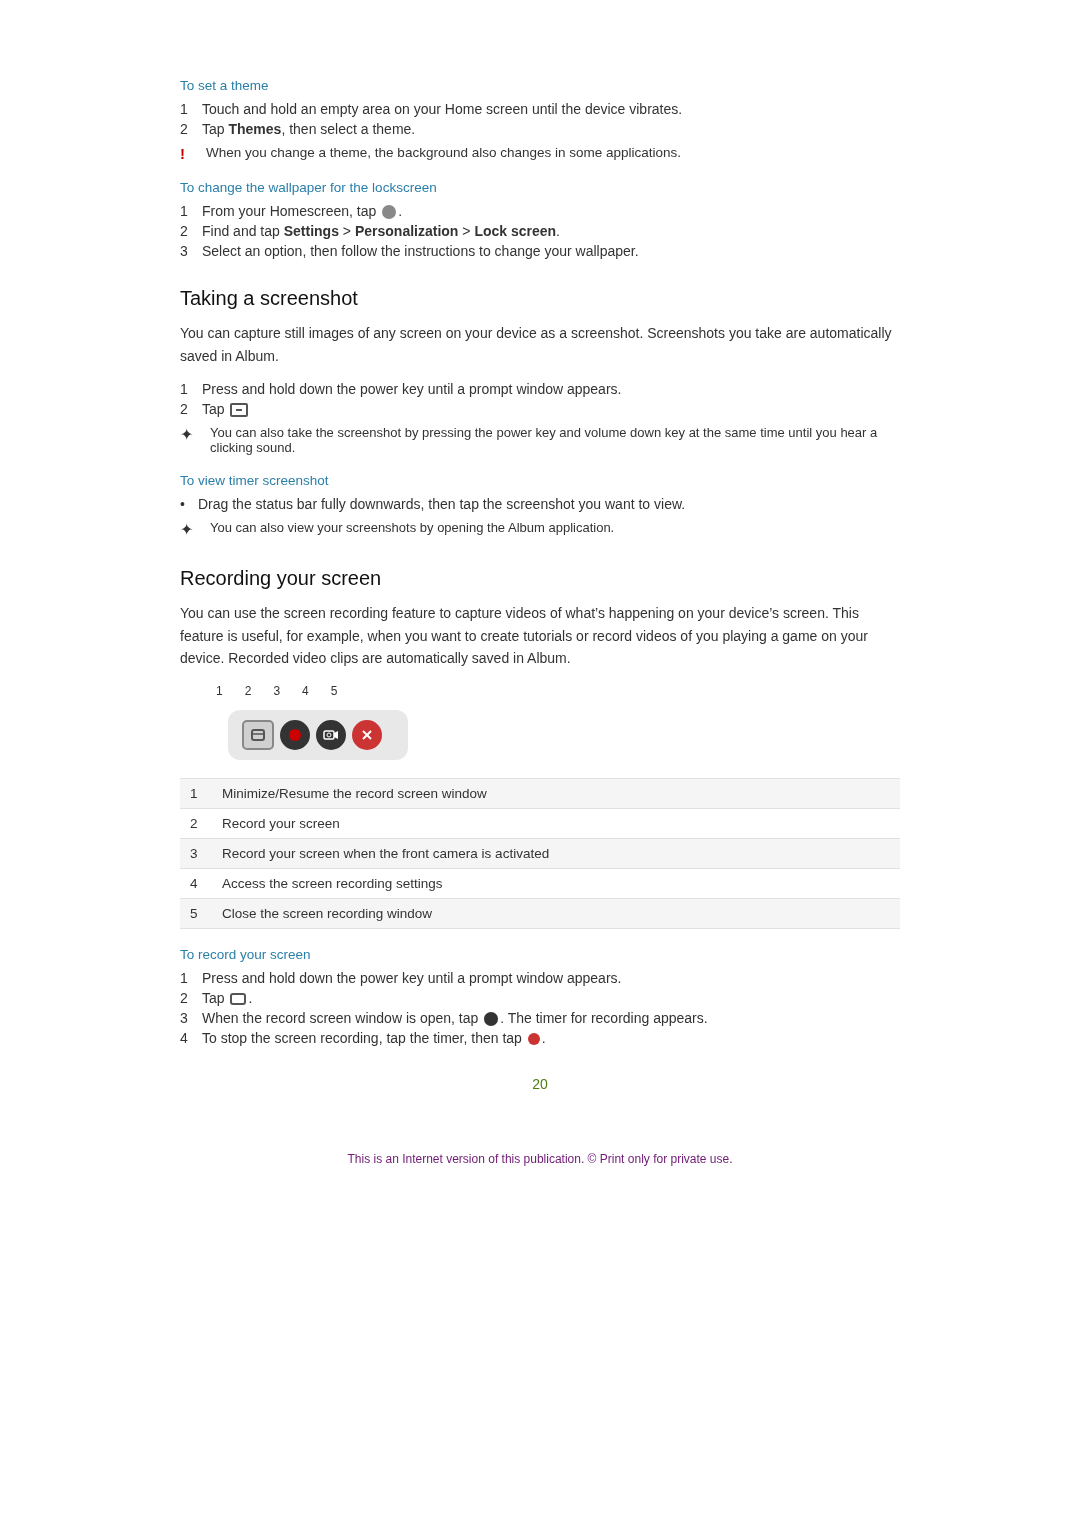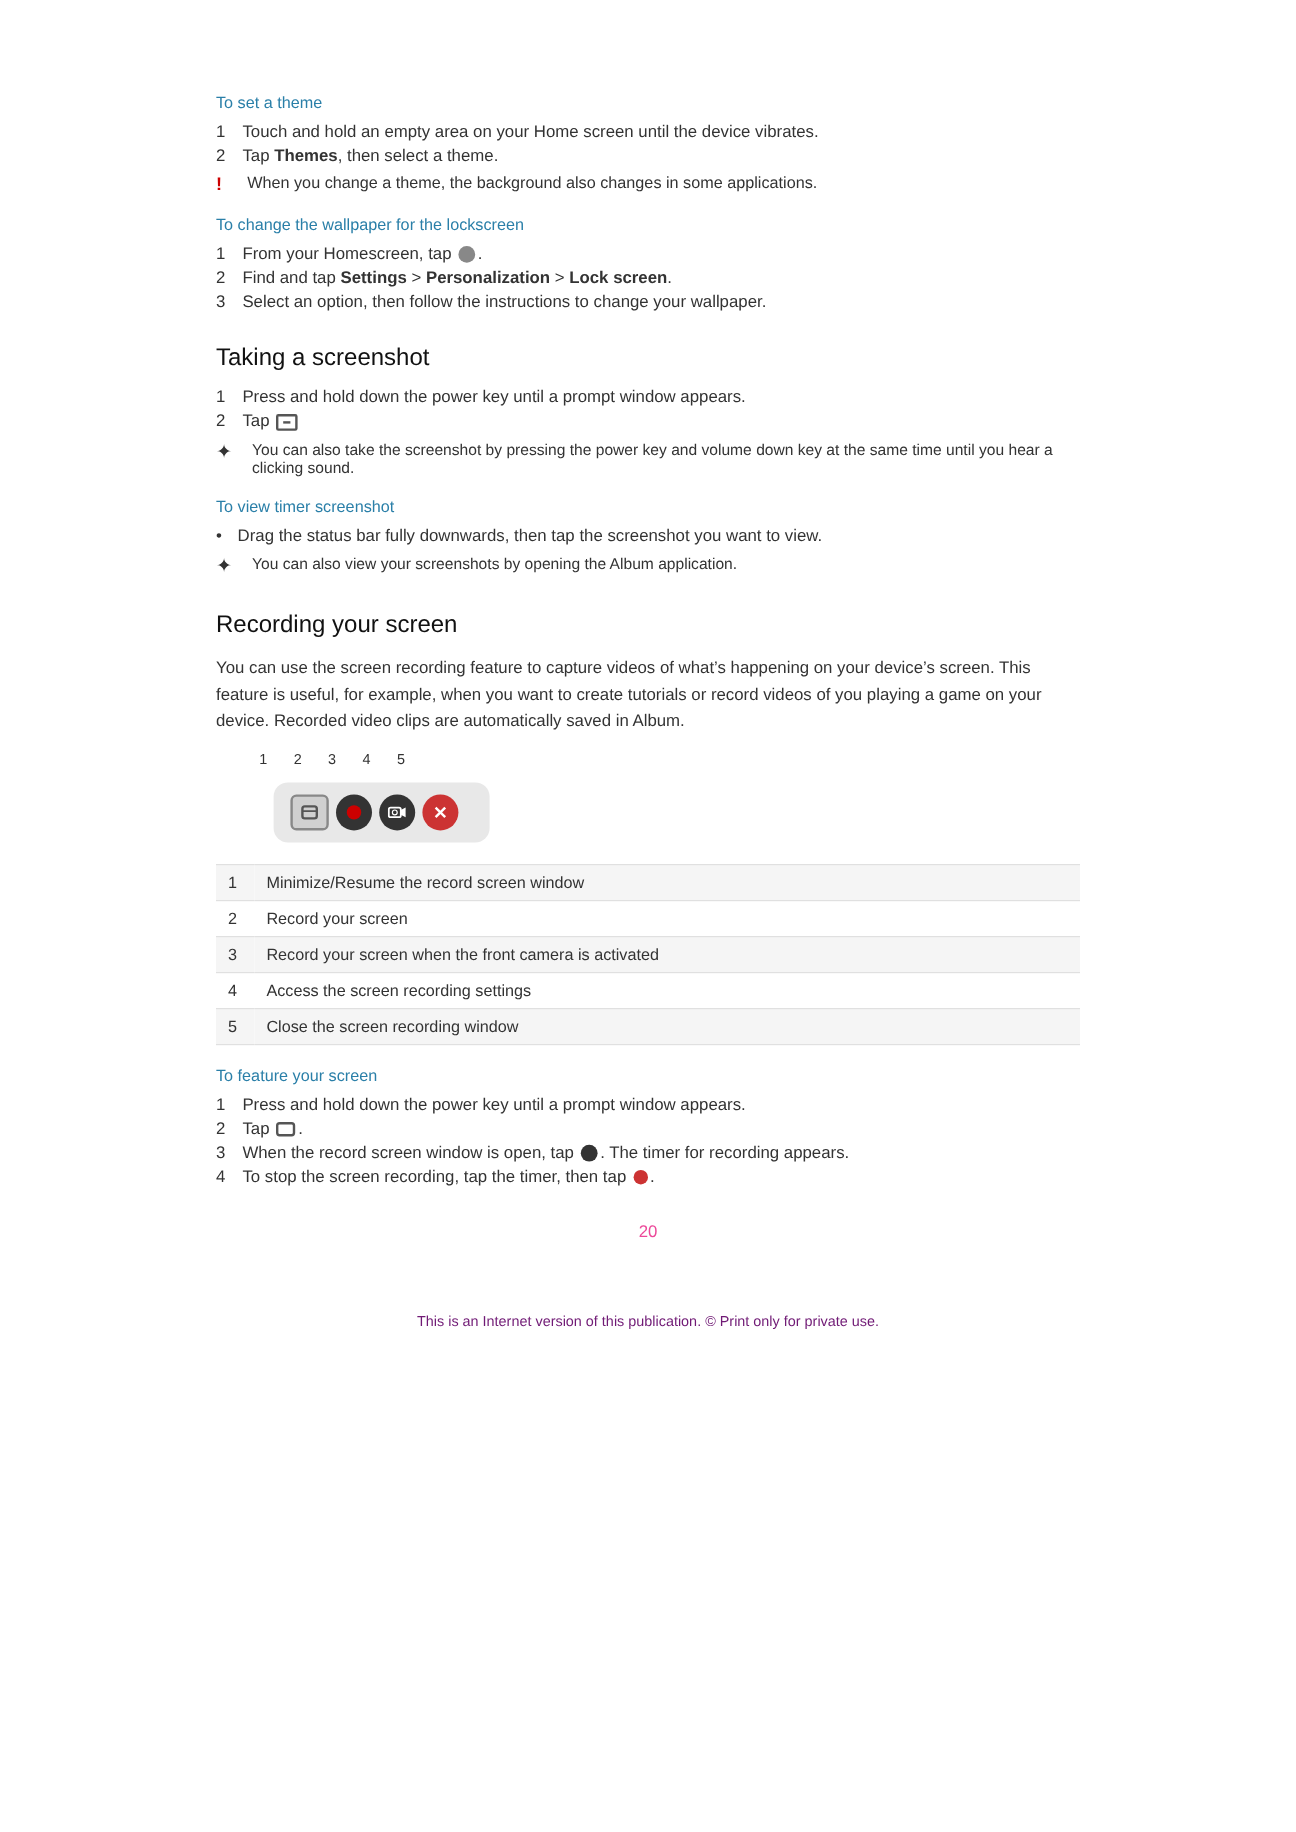--- a/index.html
+++ b/index.html
@@ -141,21 +141,21 @@
     .page-footer {
       text-align: center;
       margin-top: 60px;
       font-size: 12px;
       color: #701a75;
     }
     .page-number {
       text-align: center;
       margin-top: 30px;
       font-size: 14px;
-      color: #ec4899;
+      color: #4d7c0f;
     }
     b { font-weight: bold; }
     .inline-icon {
       display: inline-block;
       background: #888;
       border-radius: 50%;
       width: 14px;
       height: 14px;
       vertical-align: middle;
       margin: 0 2px;
@@ -244,20 +244,21 @@
     </li>
     <li>
       <span class="num">3</span>
       <span>Select an option, then follow the instructions to change your wallpaper.</span>
     </li>
   </ol>
 </div>
 
 <div>
   <div class="section-title">Taking a screenshot</div>
+  <div class="section-body">You can capture still images of any screen on your device as a screenshot. Screenshots you take are automatically saved in Album.</div>
 
   <div>
     <ol class="numbered-list">
       <li>
         <span class="num">1</span>
         <span>Press and hold down the power key until a prompt window appears.</span>
       </li>
       <li>
         <span class="num">2</span>
         <span>Tap <span class="tap-icon"></span></span>
@@ -345,21 +346,21 @@
         <td>Access the screen recording settings</td>
       </tr>
       <tr>
         <td>5</td>
         <td>Close the screen recording window</td>
       </tr>
     </tbody>
   </table>
 
   <div>
-    <div class="section-heading">To feature your screen</div>
+    <div class="section-heading">To record your screen</div>
     <ol class="numbered-list">
       <li>
         <span class="num">1</span>
         <span>Press and hold down the power key until a prompt window appears.</span>
       </li>
       <li>
         <span class="num">2</span>
         <span>Tap <span class="inline-icon-screen"></span>.</span>
       </li>
       <li>

